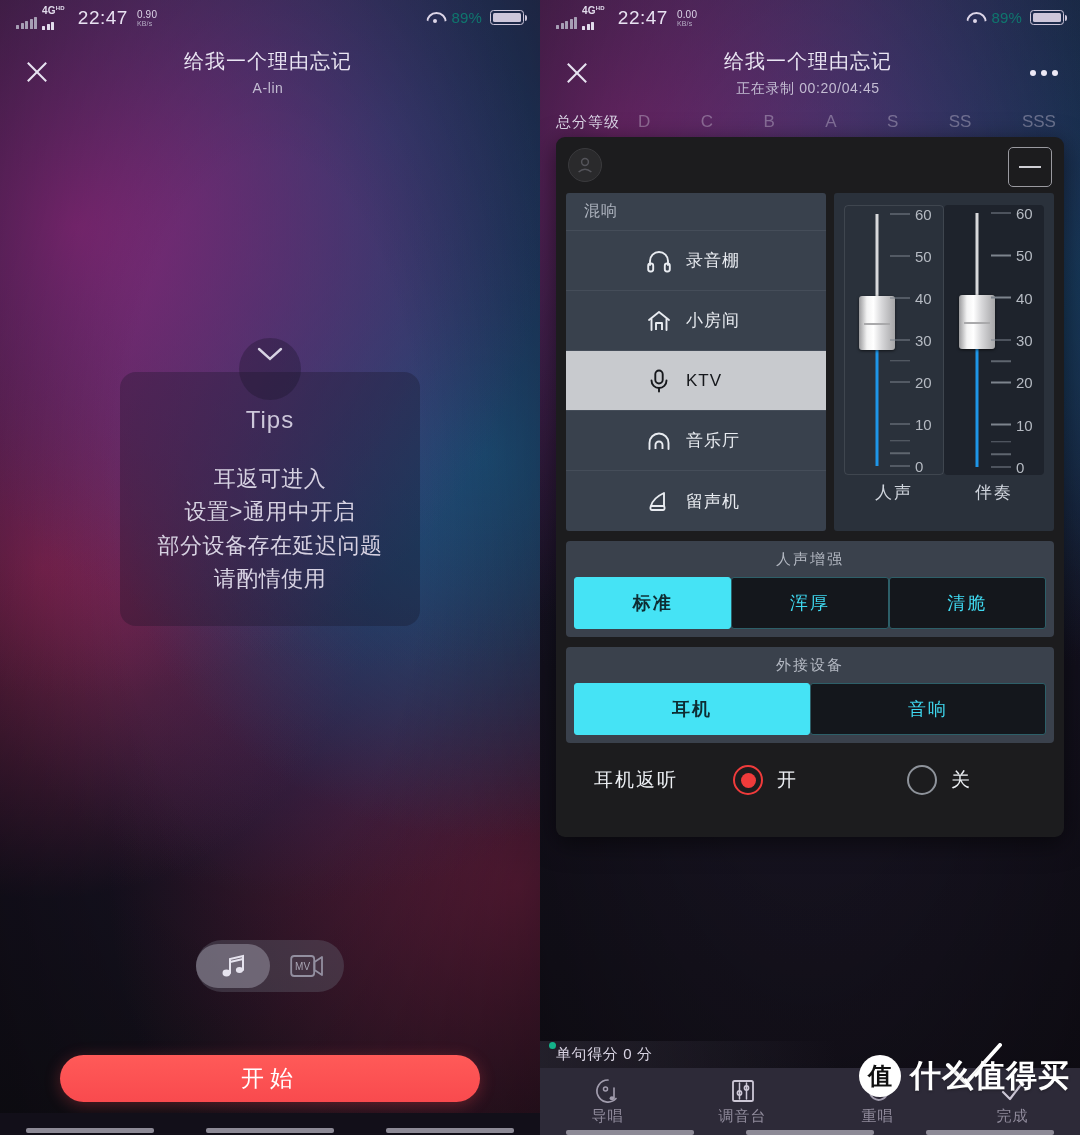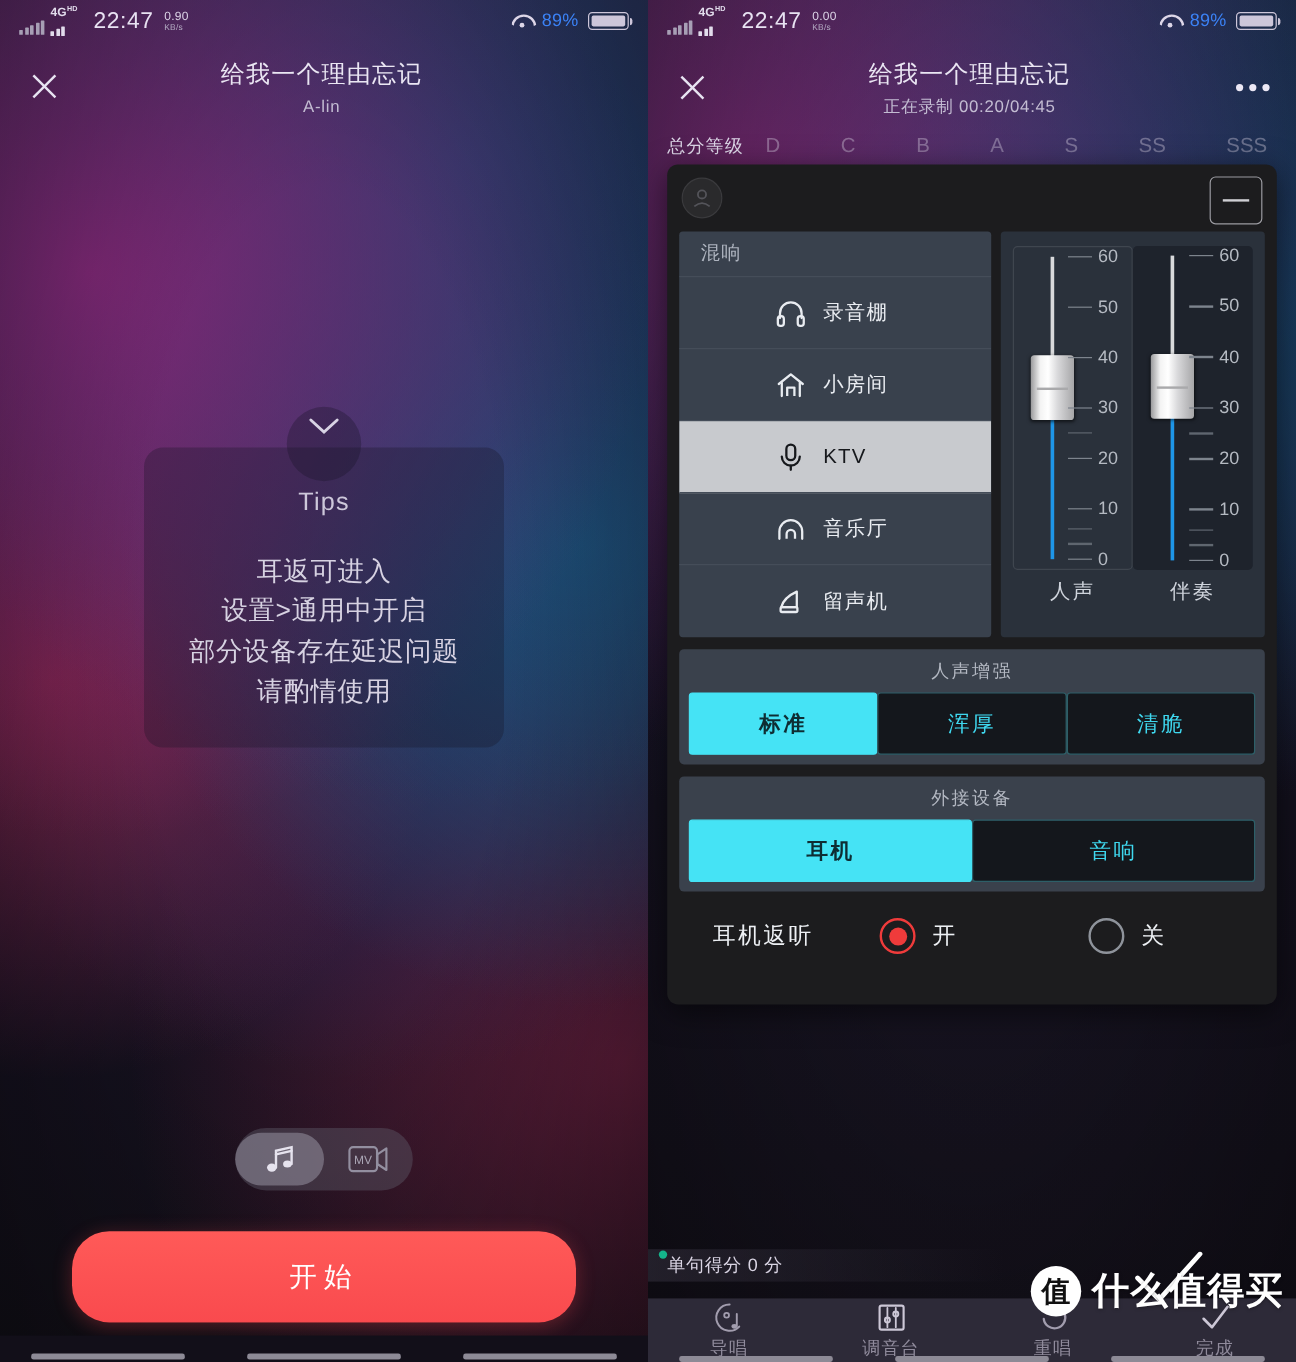--- a/index.html
+++ b/index.html
@@ -53,21 +53,21 @@
   .rate{ display:flex; flex-direction:column; line-height:1.05; margin-left:4px; margin-bottom:1px;}
   .rate b{ font-size:10px; font-weight:normal; color:#ddd6e8; }
   .rate s{ font-size:7px; text-decoration:none; color:#b7afc6; }
   .sb-right{ margin-left:auto; display:flex; align-items:center; gap:8px; }
   .wifi{ width:17px; height:13px; position:relative; }
   .wifi::before{ content:""; position:absolute; left:0; top:1px; width:17px; height:17px;
     border:2.2px solid #ddd6e8; border-radius:50%;
     clip-path: polygon(0 0,100% 0,100% 42%,50% 68%,0 42%); }
   .wifi::after{ content:""; position:absolute; left:6.5px; top:8px; width:4px;height:4px;
     background:#ddd6e8; border-radius:50%; }
-  .pct{ font-size:15px; color:#3b82f6; }
+  .pct{ font-size:15px; color:#0f766e; }
   .batt{ width:34px; height:15px; border:1.6px solid #cdc6da; border-radius:3.5px; position:relative;}
   .batt::after{ content:""; position:absolute; right:-4px; top:4px; width:2.5px; height:6px;
     background:#cdc6da; border-radius:0 2px 2px 0; }
   .batt i{ position:absolute; inset:2px; background:#cdc6da; border-radius:1.5px; }
 
   
   .header{ position:relative; display:flex; align-items:center; padding:14px 22px 10px; }
   .close-x{ width:30px; height:30px; position:relative; cursor:pointer; flex:0 0 auto; }
   .close-x::before,.close-x::after{ content:""; position:absolute; left:2px; top:14px;
     width:26px; height:2px; background:#e8e4f2; }
@@ -87,31 +87,31 @@
   .mode.duet .mode-label{ color:#9aa2b4; }
 
   
   .tips-wrap{ position:relative; margin:118px auto 0; width:300px; }
   .tips-arrow{ position:absolute; top:-34px; left:50%; transform:translateX(-50%);
     width:62px; height:62px; border-radius:50%; background:rgba(20,16,32,.30);
     display:flex; align-items:flex-start; justify-content:center; padding-top:9px; }
   .chev{ width:26px; height:14px; }
   .tips-box{ background:rgba(23,19,38,.30); border-radius:16px; padding:34px 20px 30px;
     text-align:center; position:relative; }
-  .tips-title{ font-size:21px; color:#cdc7da; letter-spacing:1px; }
+  .tips-title{ font-size:24px; color:#cdc7da; letter-spacing:1px; }
   .tips-body{ margin-top:28px; font-size:22px; line-height:1.52; color:#d7d2e2; letter-spacing:.5px;}
 
   
   .mv-toggle{ position:absolute; left:50%; transform:translateX(-50%); bottom:143px;
     width:148px; height:52px; border-radius:26px; background:rgba(96,92,108,.42);
     display:flex; align-items:center; }
   .mv-seg{ width:74px; height:44px; display:flex; align-items:center; justify-content:center;
     cursor:pointer; }
   .mv-seg.active{ background:rgba(150,146,160,.55); border-radius:26px; }
-  .start-btn{ position:absolute; left:60px; right:60px; bottom:33px; height:76px;
+  .start-btn{ position:absolute; left:60px; right:60px; bottom:33px; height:47px;
     border-radius:31px; background:linear-gradient(180deg,#ff5a58 0%,#f94a4e 100%);
     display:flex; align-items:center; justify-content:center; cursor:pointer;
     box-shadow:0 3px 16px rgba(249,74,78,.30);margin-top:16px; }
   .start-btn span{ color:#fff; font-size:23px; letter-spacing:6px; }
   .navhints{ position:absolute; bottom:0; left:0; right:0; height:22px;
     background:#120f19; display:flex; justify-content:space-around; align-items:flex-end; padding-bottom:2px;}
   .navhints i{ display:block; width:128px; height:5px; border-radius:2px; background:#8d8a96; }
 
   
   .grade-row{ position:relative; display:flex; align-items:baseline; padding:4px 16px 0 16px; }
@@ -187,21 +187,21 @@
     display:flex; align-items:center; justify-content:center; }
   .rdot.on{ border-color:#ef3b3b; }
   .rdot.on i{ width:15px;height:15px;border-radius:50%;background:#ef3b3b;display:block;}
   .radio span{ font-size:19px; color:#edf0f4; letter-spacing:1px; }
   .score-line{ position:absolute; left:0; bottom:67px; height:27px; width:100%;
     display:flex; align-items:center; padding-left:16px; gap:8px;
     background:linear-gradient(90deg,rgba(52,48,62,.55) 0%, rgba(52,48,62,0) 55%); }
   .score-dot{ position:absolute; left:9px; top:1px; width:7px;height:7px;border-radius:50%;
     background:#14b38a; }
   .score-text{ font-size:15px; color:#d9d4e3; letter-spacing:.6px; }
-  .bottom-nav{ position:absolute; left:0; right:0; bottom:0; height:53px;
+  .bottom-nav{ position:absolute; left:0; right:0; bottom:0; height:67px;
     background:#2d2a38; display:flex; }
   .nav-item{ flex:1; display:flex; flex-direction:column; align-items:center;
     justify-content:center; gap:3px; cursor:pointer; }
   .nav-item span{ font-size:15px; color:#908b9c; letter-spacing:1px; }
   .nav-ico{ height:26px; display:flex; align-items:center; justify-content:center; }
   .navhints2{ position:absolute; bottom:0; left:0; right:0; height:6px; display:flex;
     justify-content:space-around; align-items:flex-end; }
   .navhints2 i{ display:block; width:128px; height:5px; border-radius:2px; background:#8d8a96;}
 
   

